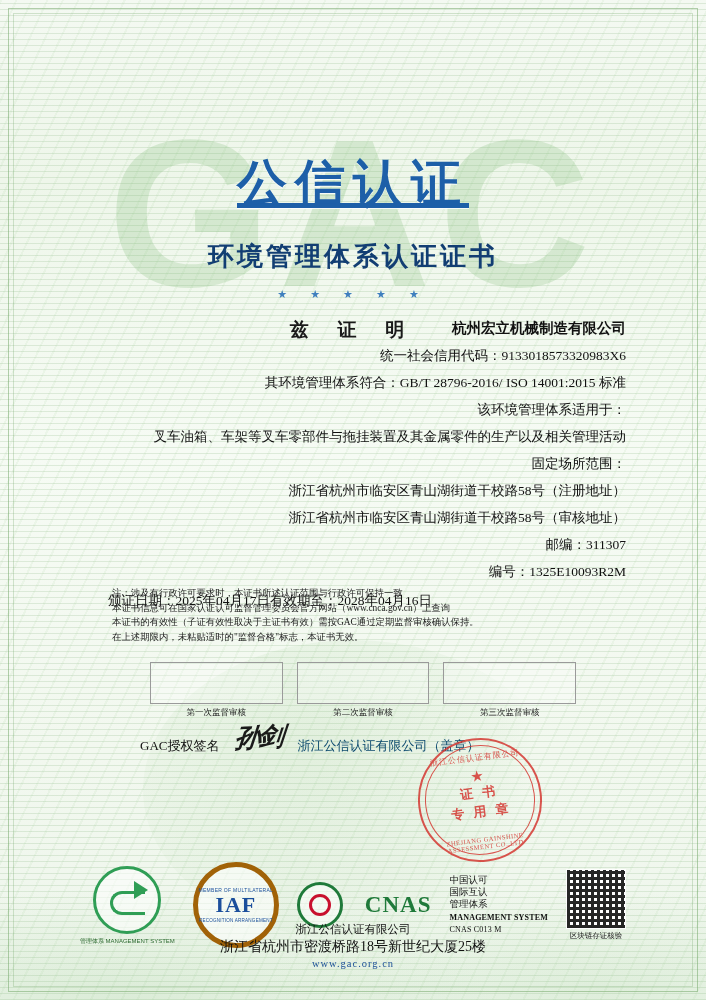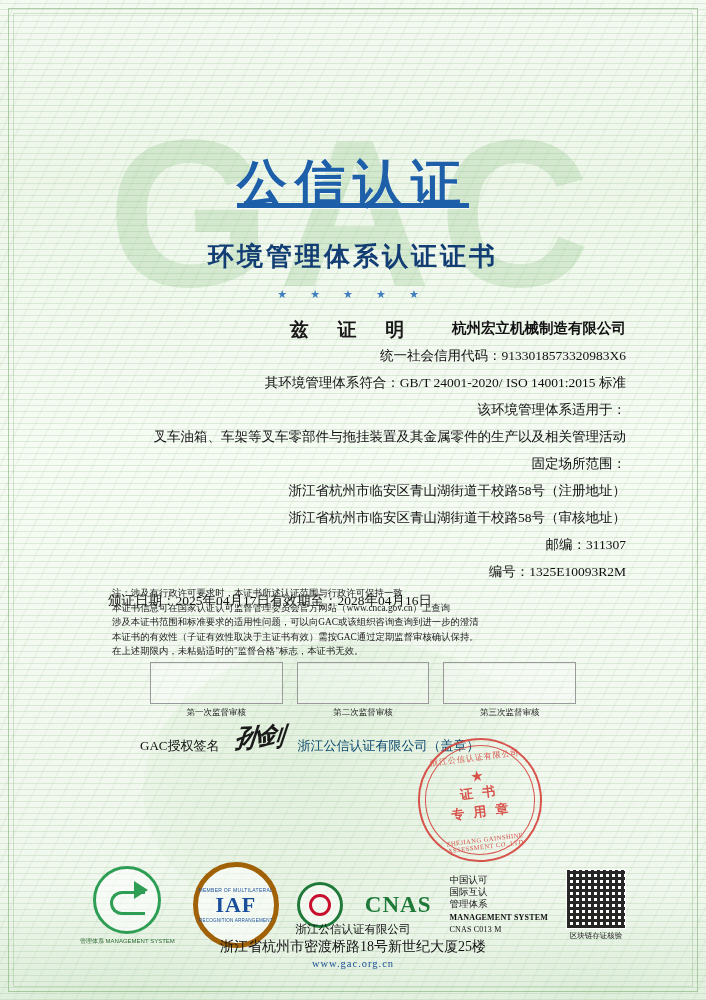--- a/index.html
+++ b/index.html
@@ -446,38 +446,37 @@
   <div class="header">
     <div class="title-main">公信认证</div>
     <div class="title-sub">环境管理体系认证证书</div>
     <div class="star-row">★ ★ ★ ★ ★</div>
     <div class="attest">兹 证 明</div>
   </div>
 
   <div class="body-block">
     <div class="line company">杭州宏立机械制造有限公司</div>
     <div class="line">统一社会信用代码：9133018573320983X6</div>
-    <div class="line">其环境管理体系符合：GB/T 24001-2020/ ISO 14001:2015 标准</div>
+    <div class="line">其环境管理体系符合：GB/T 28796-2016/ ISO 14001:2015 标准</div>
     <div class="line">该环境管理体系适用于：</div>
     <div class="line">叉车油箱、车架等叉车零部件与拖挂装置及其金属零件的生产以及相关管理活动</div>
     <div class="line">固定场所范围：</div>
     <div class="line">浙江省杭州市临安区青山湖街道干校路58号（注册地址）</div>
     <div class="line">浙江省杭州市临安区青山湖街道干校路58号（审核地址）</div>
     <div class="line">邮编：311307</div>
     <div class="line">编号：1325E10093R2M</div>
     <div class="dates">
       <span>颁证日期：2025年04月17日</span>
       <span>有效期至：2028年04月16日</span>
     </div>
   </div>
 
   <div class="notes">
     <div>注：涉及有行政许可要求时，本证书所述认证范围与行政许可保持一致</div>
     <div>本证书信息可在国家认证认可监督管理委员会官方网站（www.cnca.gov.cn）上查询</div>
-    <div>涉及本证书范围和标准要求的适用性问题，可以向GAC或该组织咨询查询到进一步的澄清</div>
     <div>本证书的有效性（子证有效性取决于主证书有效）需按GAC通过定期监督审核确认保持。</div>
     <div>在上述期限内，未粘贴适时的"监督合格"标志，本证书无效。</div>
   </div>
 
   <div class="surv">
     <div class="surv-cell">
       <div class="surv-box"></div>
       <div class="surv-label">第一次监督审核</div>
     </div>
     <div class="surv-cell">

